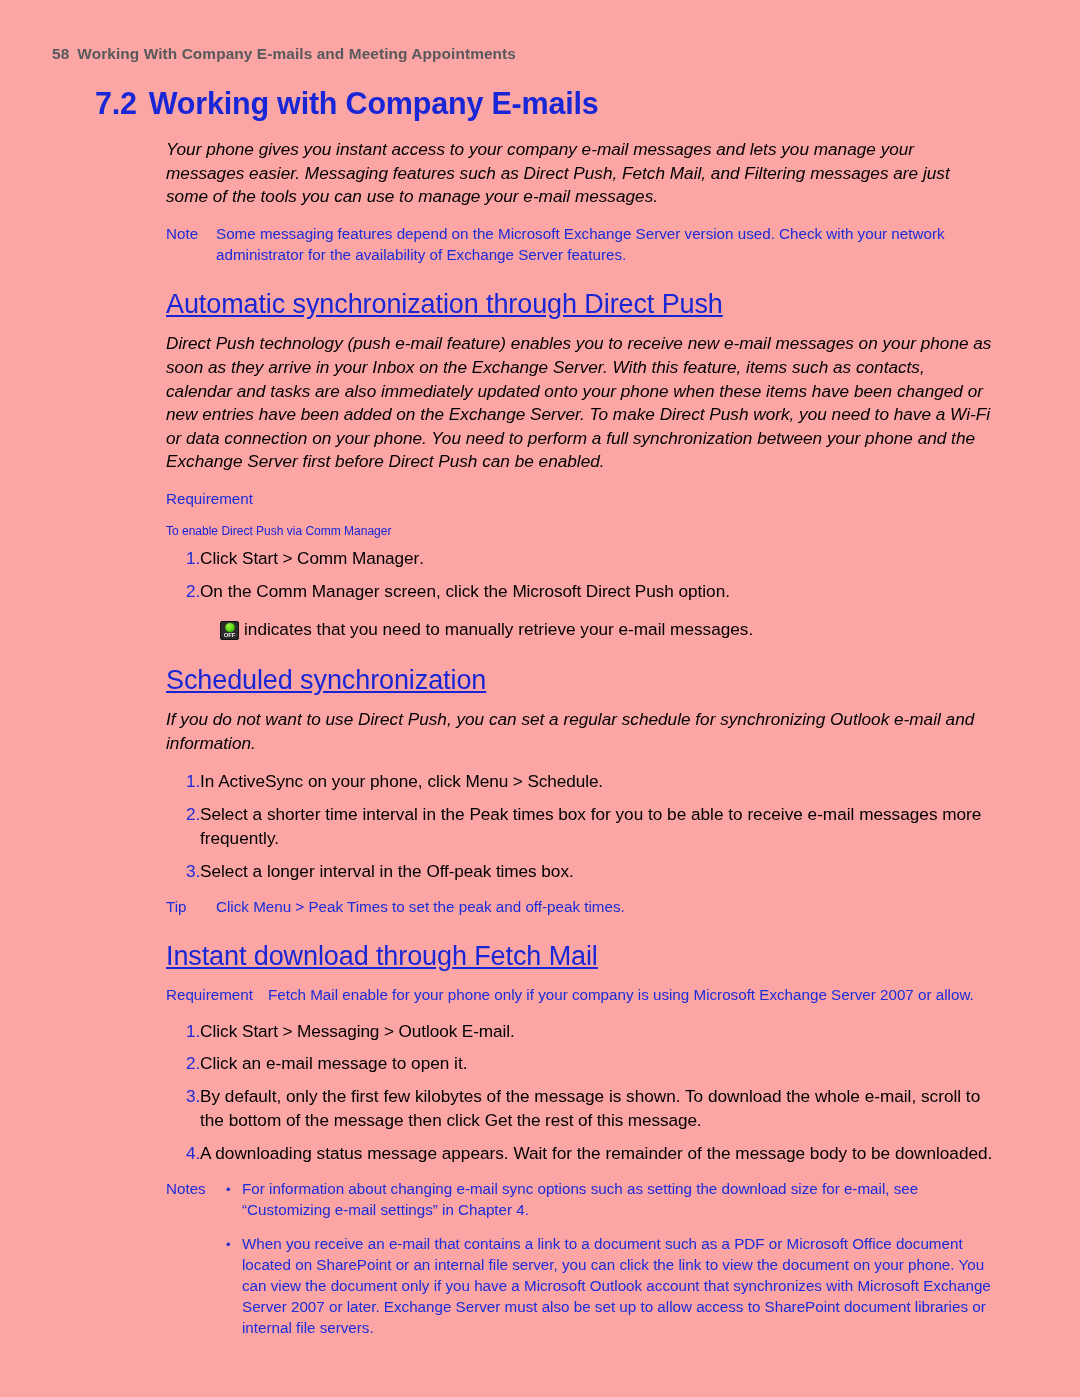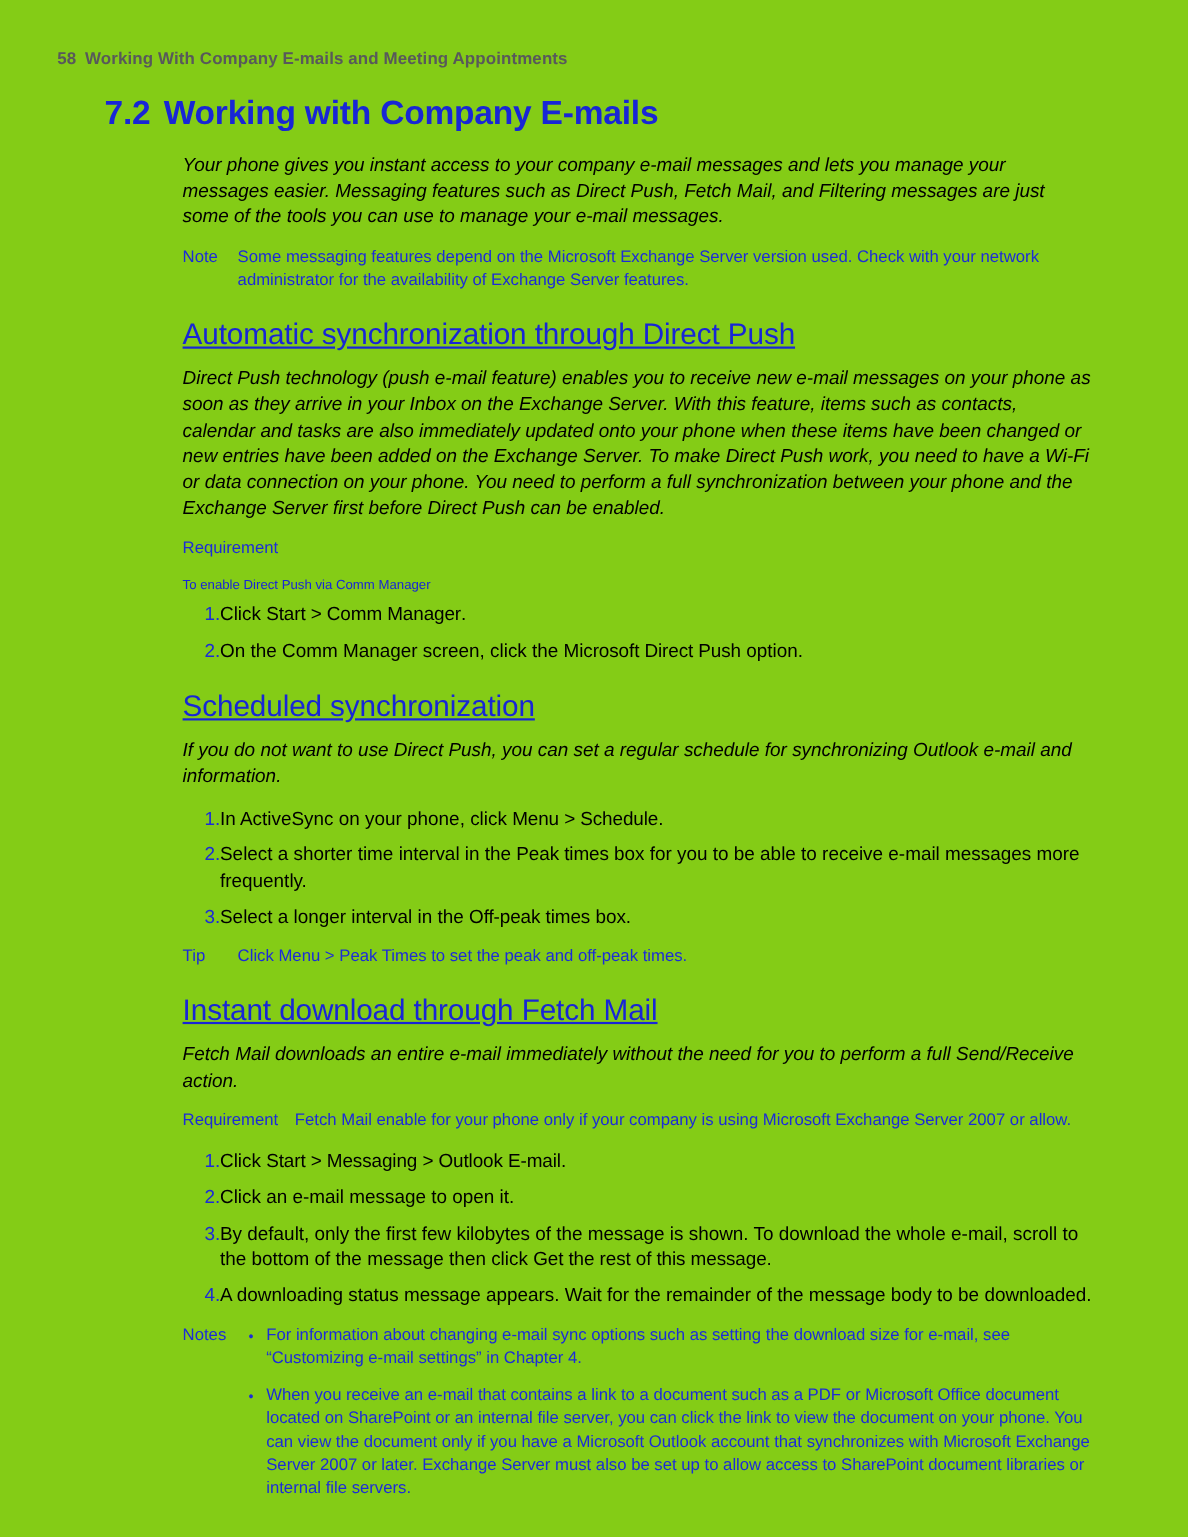--- a/index.html
+++ b/index.html
@@ -12,21 +12,21 @@
     height: 1397px;
     font-family: "Liberation Sans", sans-serif;
     color: #000000;
     -webkit-font-smoothing: antialiased;
   }
   .page {
     position: relative;
     width: 1080px;
     height: 1397px;
     box-sizing: border-box;
-    background: #84cc16;
+    background: #fca5a5;
     overflow: hidden;
   }
 
   
   .running-header {
     position: absolute;
     left: 52px;
     top: 45px;
     font-size: 15.4px;
     font-weight: bold;
@@ -258,20 +258,27 @@
             <span class="n">1.</span>
             <span class="stxt"><span>Click </span><span class="ui">Start &gt; Comm Manager</span><span>.</span></span>
           </li>
           <li>
             <span class="n">2.</span>
             <span class="stxt"><span>On the Comm Manager screen, click the </span><span class="ui">Microsoft Direct Push</span><span> option.</span></span>
           </li>
         </ol>
 
         <div class="icon-lines">
+          <div class="icon-line">
+            <span class="comm-icon">
+              <span class="led"></span>
+              <span class="cap">OFF</span>
+            </span>
+            <span class="itxt">indicates that you need to manually retrieve your e-mail messages.</span>
+          </div>
         </div>
       </div>
 
       <div class="sec-block">
         <h2 class="section">Scheduled synchronization</h2>
 
         <p class="body">If you do not want to use Direct Push, you can set a regular schedule for synchronizing Outlook e-mail and information.</p>
 
         <ol class="steps">
           <li>
@@ -290,21 +297,20 @@
 
         <div class="callout callout-tip">
           <span class="lbl">Tip</span>
           <span class="txt"><span>Click </span><span class="cond">Menu &gt; Peak Times</span><span> to set the peak and off-peak times.</span></span>
         </div>
       </div>
 
       <div class="sec-block">
         <h2 class="section">Instant download through Fetch Mail</h2>
 
-        <p class="body">Fetch Mail downloads an entire e-mail immediately without the need for you to perform a full Send/Receive action.</p>
 
         <div class="callout callout-req">
           <span class="lbl">Requirement</span>
           <span class="txt"><span>Fetch Mail enable for your phone only if your company is using </span><span class="cond">Microsoft Exchange Server 2007</span><span> or allow.</span></span>
         </div>
 
         <ol class="steps">
           <li>
             <span class="n">1.</span>
             <span class="stxt"><span>Click </span><span class="ui">Start &gt; Messaging &gt; Outlook E-mail</span><span>.</span></span>

